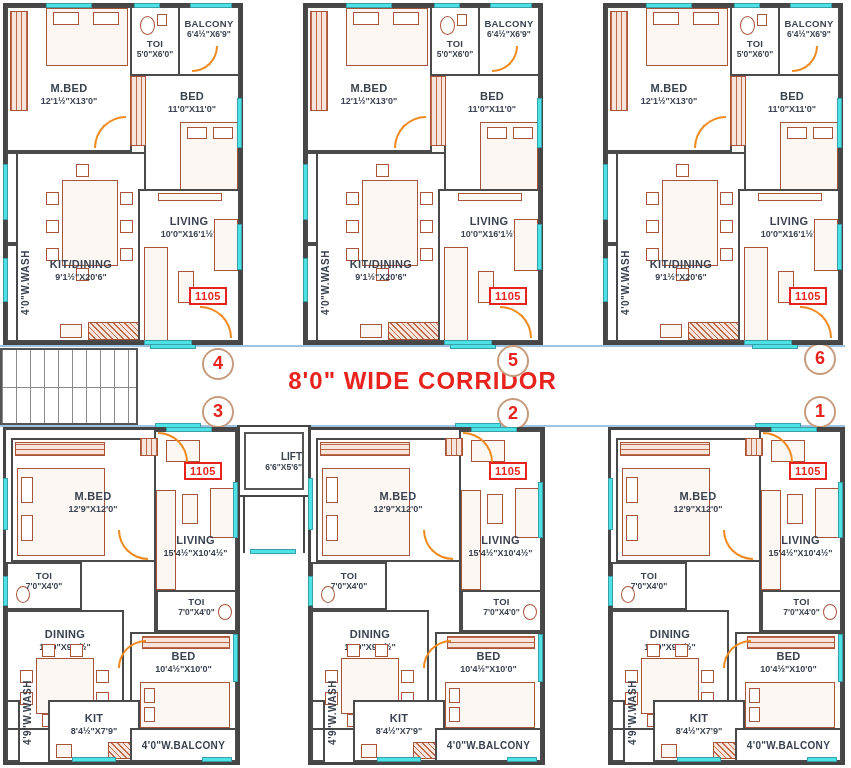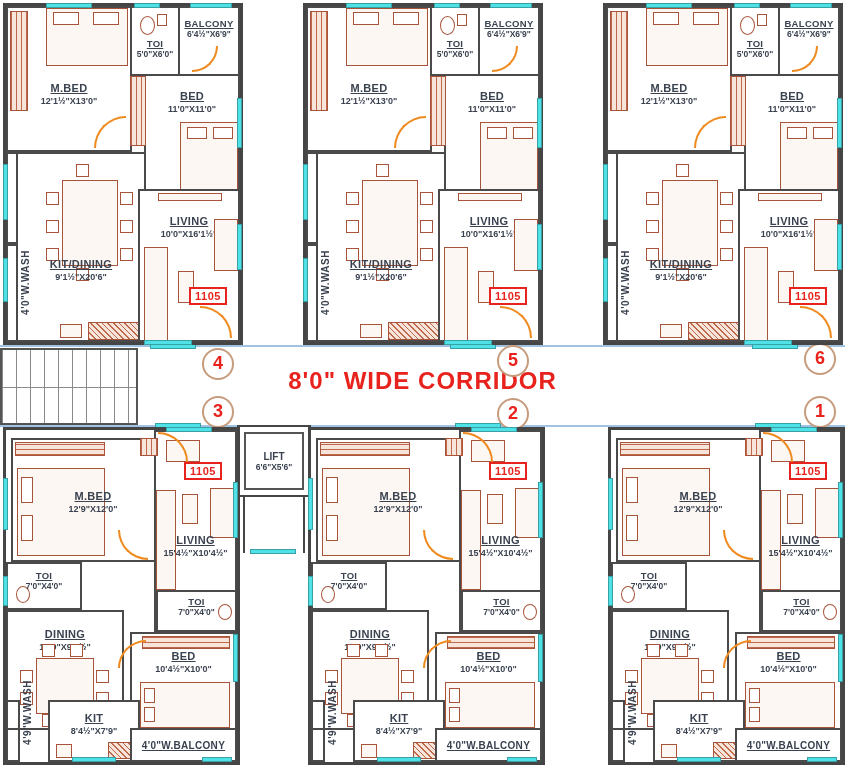--- a/index.html
+++ b/index.html
@@ -2,42 +2,42 @@
 <html><head>
 <meta charset="utf-8">
 <style>
   html,body{margin:0;padding:0;background:#fff;}
   #plan{position:relative;width:851px;height:768px;background:#fff;overflow:hidden;
         font-family:"Liberation Sans",sans-serif;}
   .slot{position:absolute;border:3px solid #454545;box-sizing:border-box;background:#fff;}
   .room{position:absolute;border:2px solid #4a4a4a;box-sizing:border-box;background:#fff;}
   .nobg{background:transparent;}
   .rlabel{position:absolute;left:0;width:100%;text-align:center;color:#3a4250;pointer-events:none;}
-  .rname{display:block;font-weight:bold;font-size:11px;line-height:13px;letter-spacing:.3px;text-decoration:underline;}
+  .rname{display:block;font-weight:bold;font-size:11px;line-height:13px;letter-spacing:.3px;}
   .rdims{display:block;font-weight:bold;font-size:9px;line-height:12px;}
   .sm .rname{font-size:9.5px;line-height:11px;}
   .sm .rdims{font-size:8.5px;line-height:10px;}
   .vlabel{position:absolute;writing-mode:vertical-rl;transform:rotate(180deg);
           font-weight:bold;font-size:10px;color:#3a4250;letter-spacing:.5px;white-space:nowrap;}
   .vlabel span{display:block;}
   .badge{position:absolute;border:2px solid #e8231d;color:#e8231d;background:#fff;
          font-weight:bold;font-size:11px;line-height:14px;padding:0 4px;letter-spacing:.5px;}
   .circle{position:absolute;width:28px;height:28px;border:2px solid #c79b7d;border-radius:50%;
           background:#fff;color:#e8231d;font-weight:bold;font-size:18px;line-height:27px;text-align:center;}
   .corridor{position:absolute;left:0;top:345px;width:845px;height:82px;
             border-top:2px solid #9fc3e0;border-bottom:2px solid #9fc3e0;box-sizing:border-box;}
   .corridor-label{position:absolute;left:0;top:20px;width:100%;text-align:center;
                   color:#e8231d;font-weight:bold;font-size:24px;letter-spacing:1px;}
   .stairs{position:absolute;left:0;top:348px;width:138px;height:77px;border:2px solid #555;
           box-sizing:border-box;
           background:repeating-linear-gradient(90deg,#8a8a8a 0 1px,transparent 1px 14px);}
   .stairmid{position:absolute;left:0;top:50%;width:100%;border-top:1px solid #8a8a8a;}
   .lift{position:absolute;left:237px;top:425px;width:74px;height:72px;border:2px solid #454545;box-sizing:border-box;}
   .liftin{position:absolute;left:5px;top:5px;right:5px;bottom:5px;border:2px solid #555;
-          display:flex;flex-direction:column;align-items:center;justify-content:center;}
+          display:flex;flex-direction:column;align-items:flex-end;justify-content:center;}
   .lift-name{font-weight:bold;font-size:10px;color:#3a4250;}
   .lift-dims{font-weight:bold;font-size:8.5px;color:#3a4250;}
   .lobby{position:absolute;left:243px;top:497px;width:62px;height:56px;
          border-left:2px solid #454545;border-right:2px solid #454545;box-sizing:border-box;}
   .winh{position:absolute;height:5px;background:#4ee1e6;border:1px solid #3aa0a8;box-sizing:border-box;}
   .winv{position:absolute;width:5px;background:#4ee1e6;border:1px solid #3aa0a8;box-sizing:border-box;}
   .bed,.table,.sofa,.armchair,.coffee,.tvunit,.dchair,.planter,.sink
      {position:absolute;border:1.5px solid #a8543a;background:#fdf7f3;box-sizing:border-box;}
   .pil{position:absolute;border:1px solid #a8543a;background:#fff;box-sizing:border-box;}
   .chair{position:absolute;width:13px;height:13px;border:1px solid #a8543a;background:#fff;box-sizing:border-box;}

